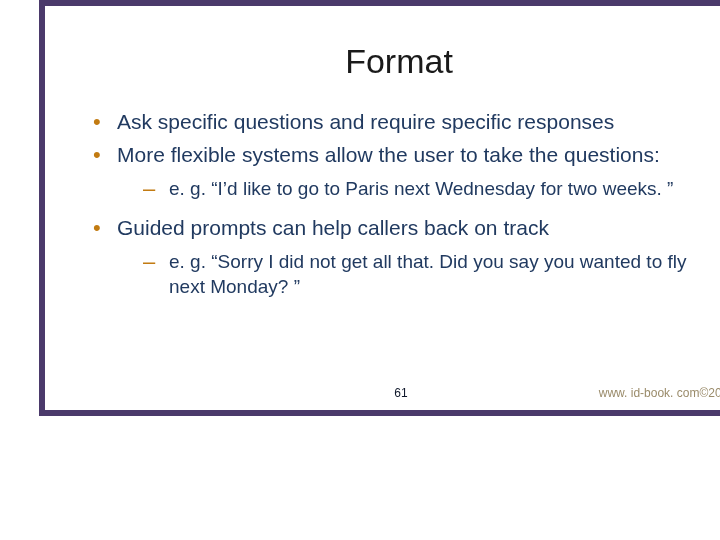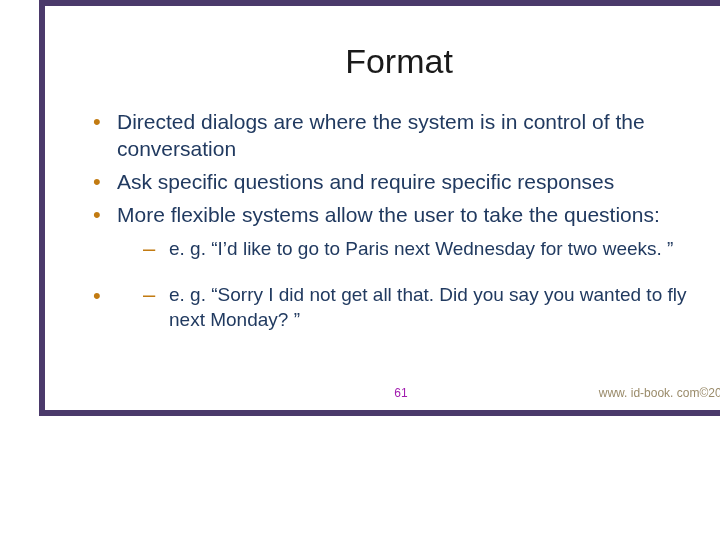--- a/index.html
+++ b/index.html
@@ -82,50 +82,48 @@
     display: flex;
     justify-content: flex-end;
     align-items: flex-end;
     font-size: 12px;
     color: #9a8b6a;
   }
   .footer .center {
     position: absolute;
     left: 50%;
     transform: translateX(-50%);
-    color: #a21caf;
+    color: #0f172a;
   }
   .footer .right {
     color: #9a8b6a;
   }
 </style>
 </head>
 <body>
 
 <div class="slide">
   <h1 class="title">Format</h1>
 
   <div class="content">
     <ul class="level1">
       <li>
-        <span>Directed dialogs are where the system is in control of the conversation</span>
-      </li>
-      <li>
         <span>Ask specific questions and require specific responses</span>
       </li>
       <li>
         <span>More flexible systems allow the user to take the questions:</span>
         <ul class="level2">
           <li>
             <span>e. g. “I’d like to go to Paris next Wednesday for two weeks. ”</span>
           </li>
         </ul>
       </li>
       <div class="spacer-sm"></div>
       <li>
+        <span>Guided prompts can help callers back on track</span>
         <ul class="level2">
           <li>
             <span>e. g. “Sorry I did not get all that. Did you say you wanted to fly next Monday? ”</span>
           </li>
         </ul>
       </li>
     </ul>
   </div>
 
   <div class="footer">

